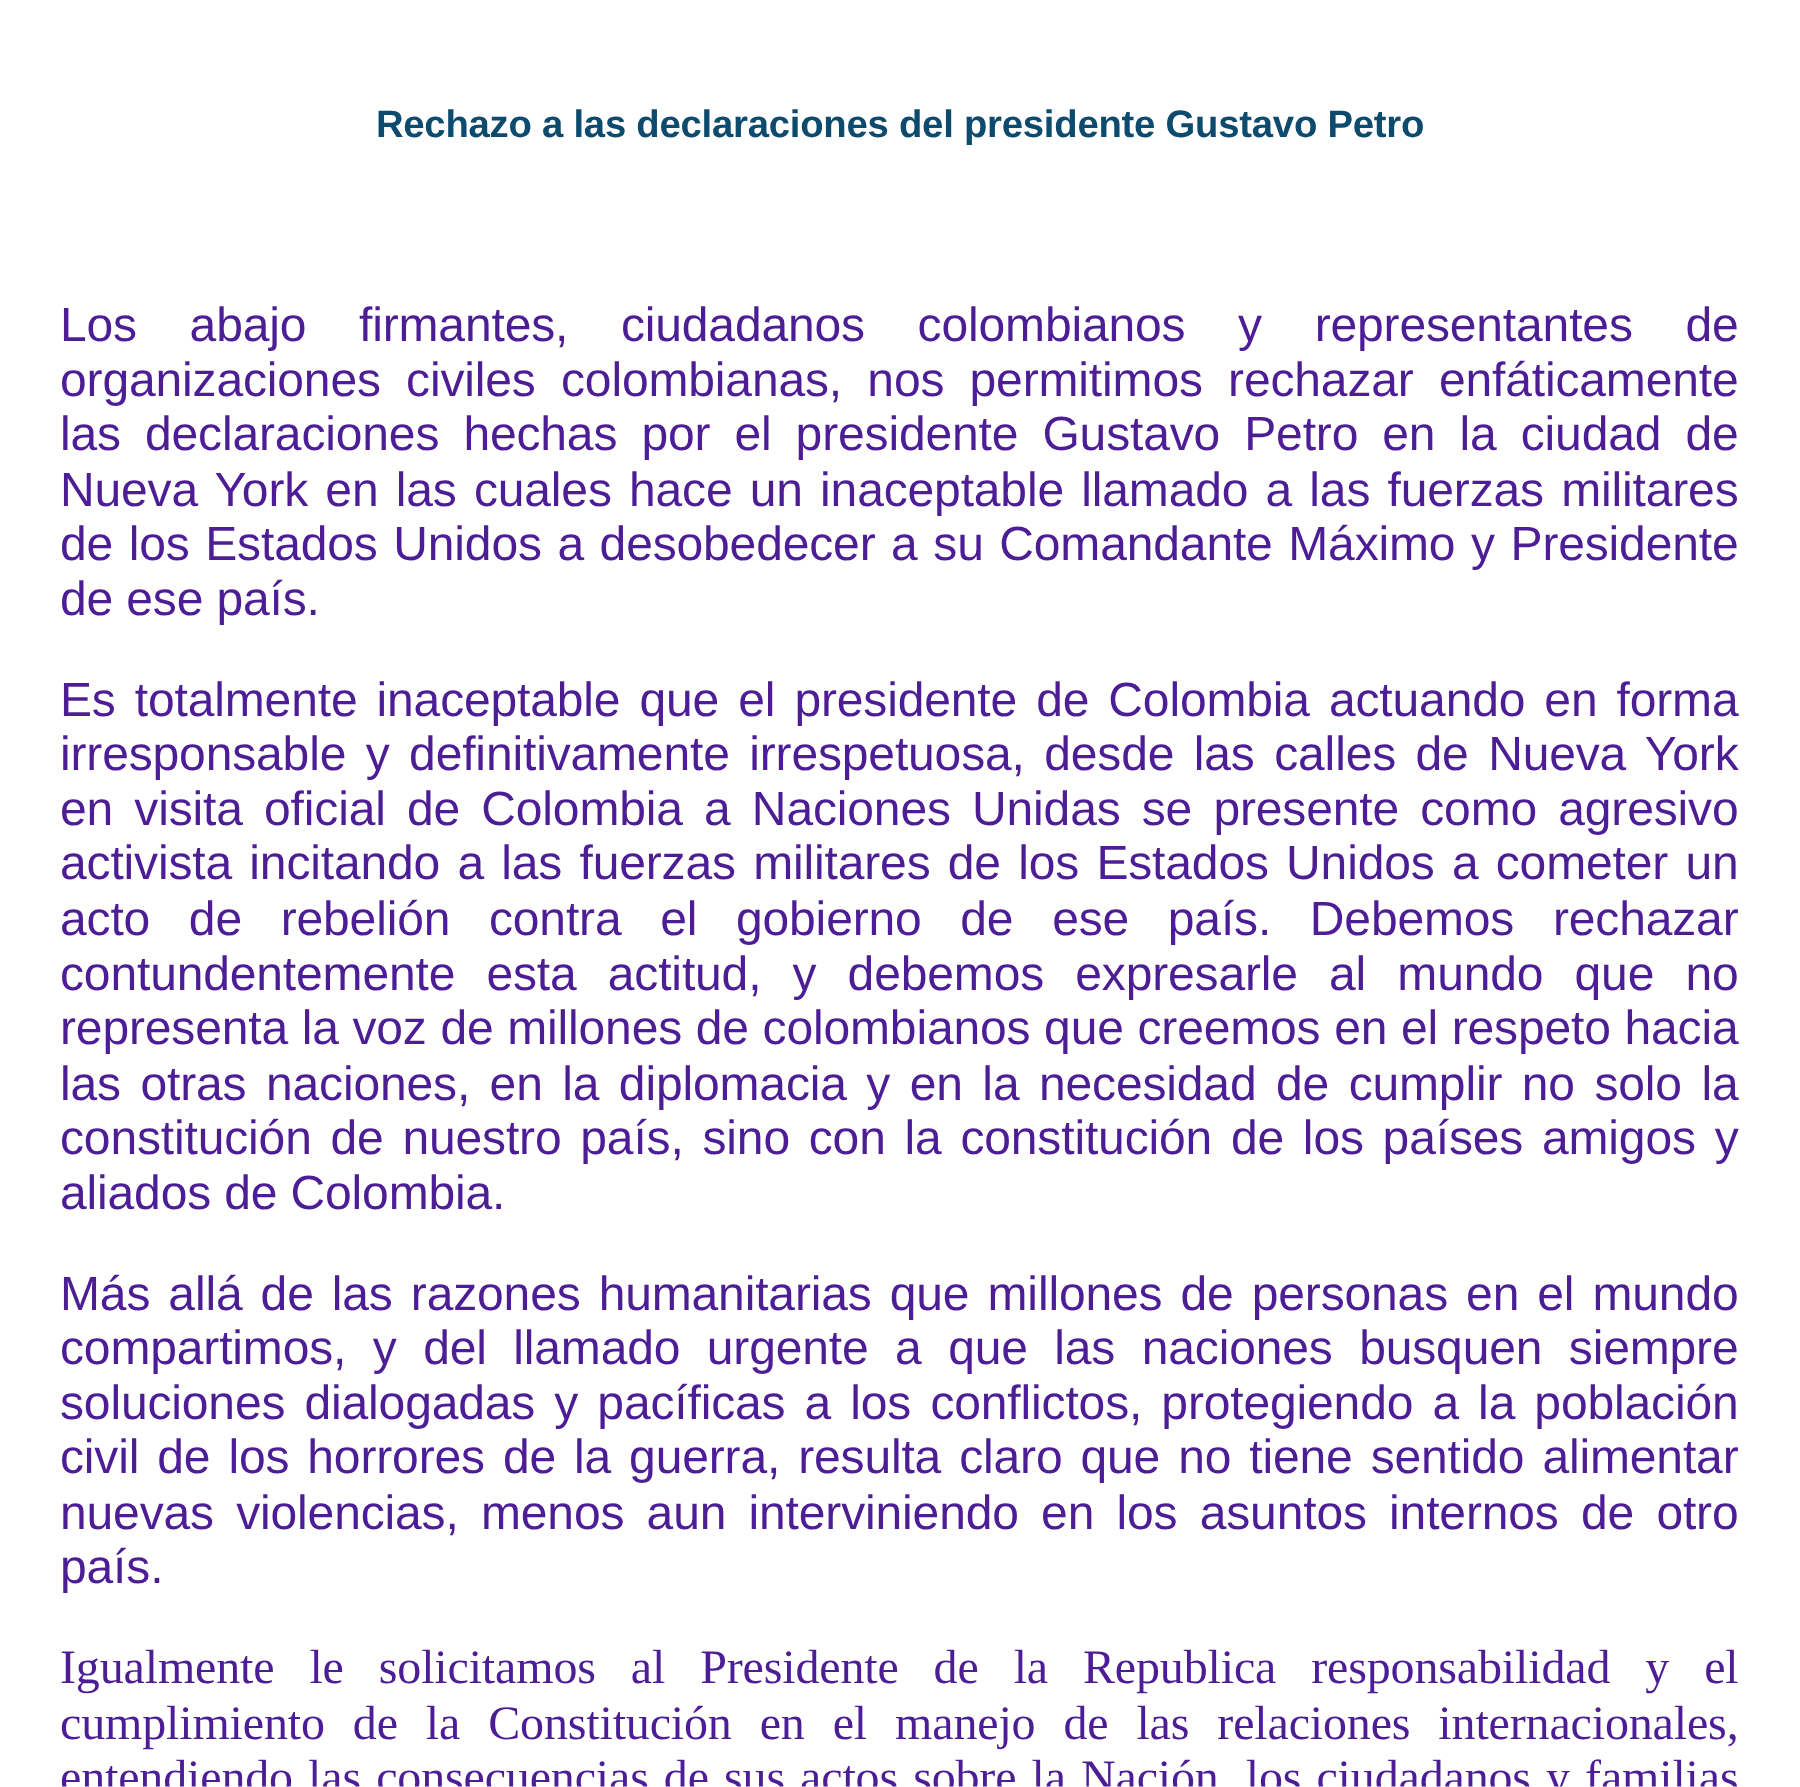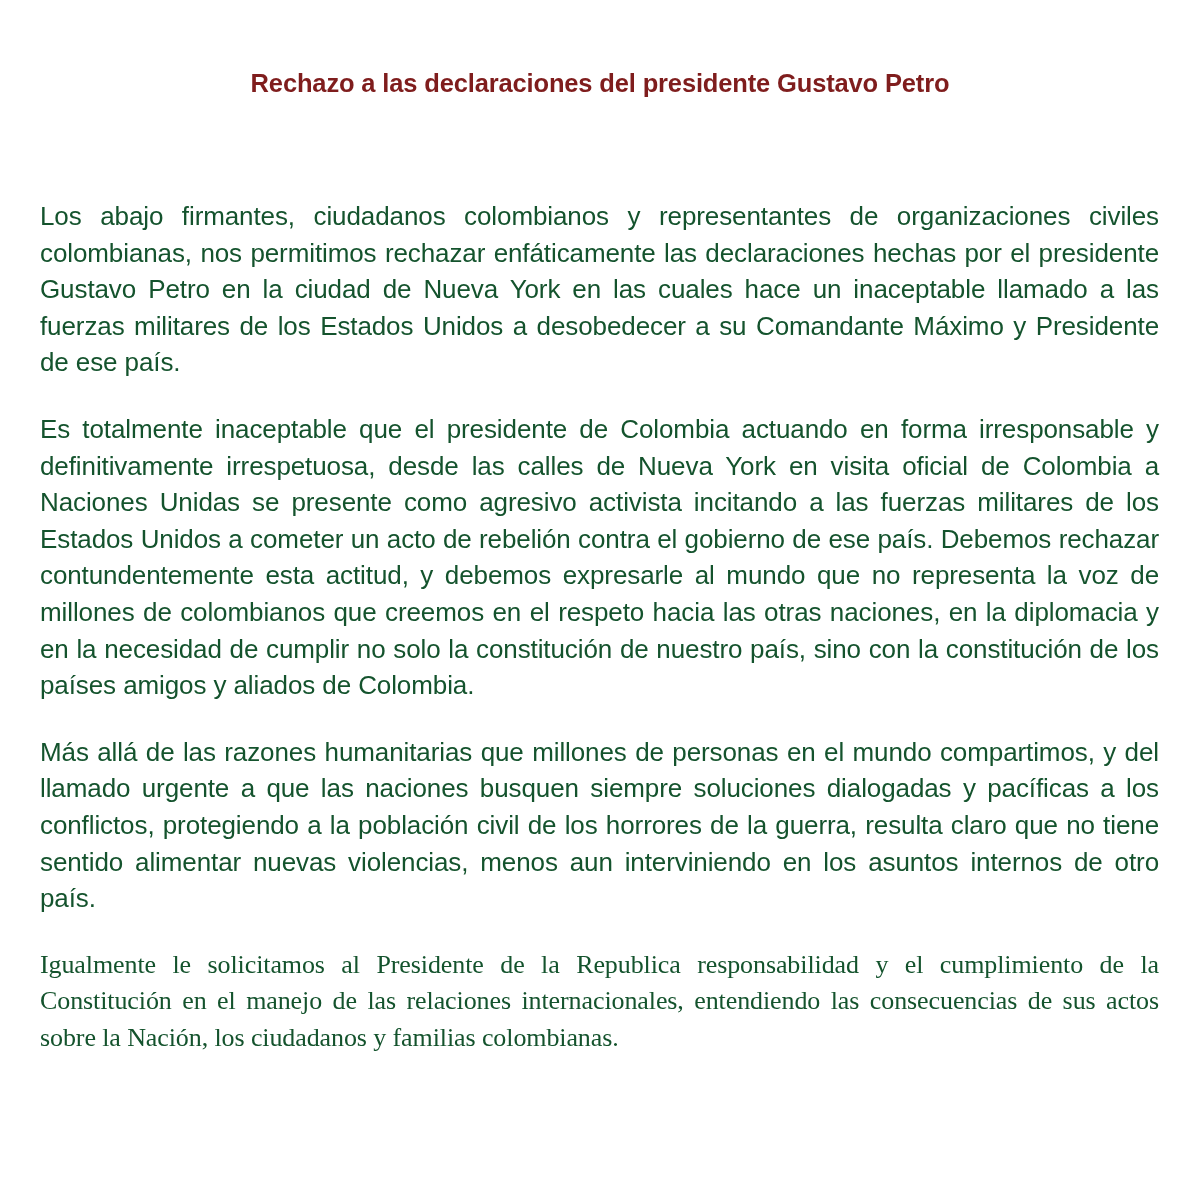--- a/index.html
+++ b/index.html
@@ -27,39 +27,39 @@
 
   .doc-title {
     position: absolute;
     top: 68px;
     left: 0;
     width: 1200px;
     text-align: center;
     font-size: 25.5px;
     font-weight: 700;
     letter-spacing: -0.15px;
-    color: #7f1d1d;
+    color: #0c4a6e;
     line-height: 1.25;
     margin: 0;
   }
 
   .body-block {
     position: absolute;
     top: 198px;
     left: 40px;
     width: 1119px;
   }
 
   .para {
     margin: 0 0 30px 0;
-    font-size: 26px;
+    font-size: 32px;
     line-height: 36.6px;
     text-align: justify;
     text-justify: inter-word;
-    color: #14532d;
+    color: #4c1d95;
     letter-spacing: -0.1px;
     word-spacing: 0px;
     hyphens: none;
   }
 
   .para:last-child {
     margin-bottom: 0;
     font-family: Liberation Serif, serif;
   }
 </style>

